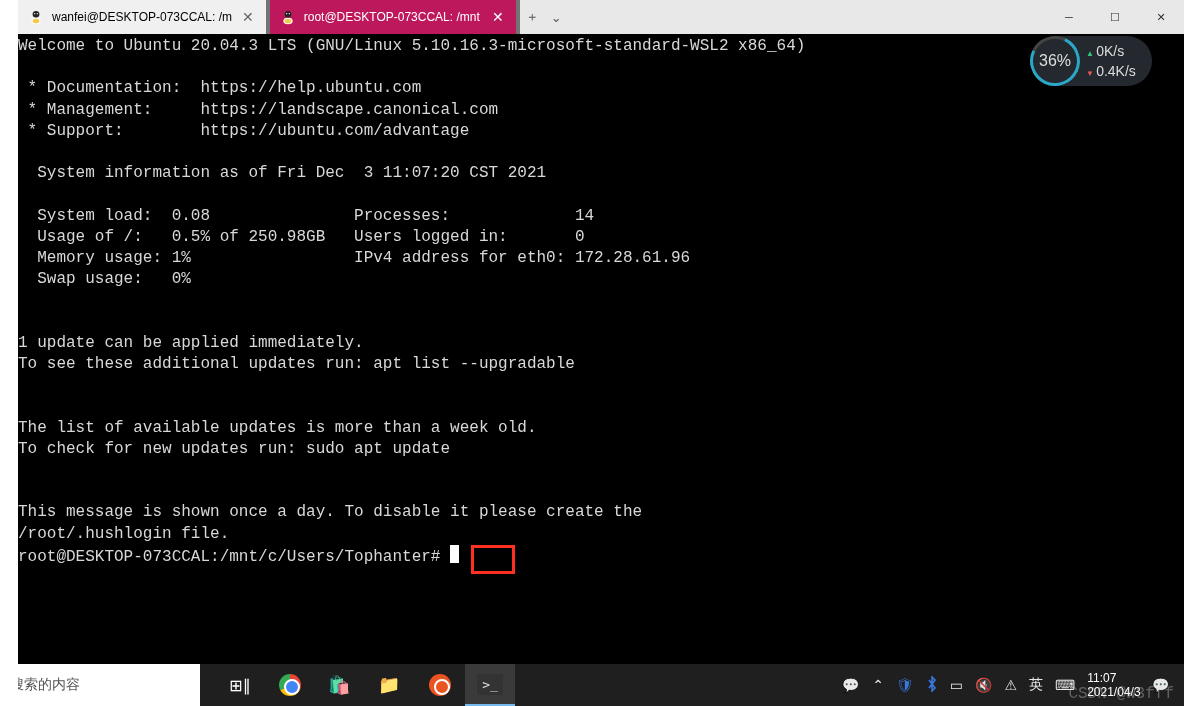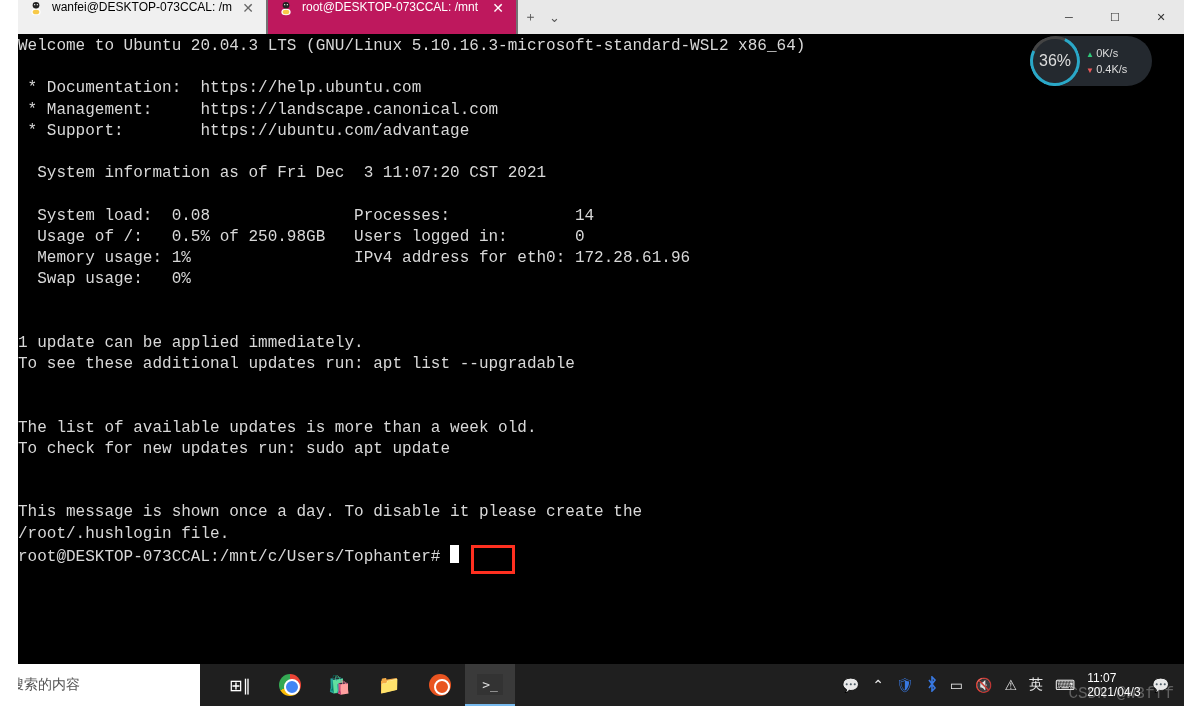--- a/index.html
+++ b/index.html
@@ -28,25 +28,26 @@
       position: absolute;
       left: 18px; top: 0;
       width: 1166px;
       height: 34px;
       background: #e8e8e8;
       display: flex;
       align-items: stretch;
     }
     .tab {
       display: flex;
+      align-items: center;
       padding: 0 10px 0 10px;
       height: 34px;
       font-size: 12px;
       background: #f0f0f0;
-      border-right: 2px solid #737373;
+      border-right: 4px solid #737373;
       gap: 8px;
       min-width: 250px;
       cursor: pointer;
     }
     .tab.active { background: #be185d; color: #fff; }
     .tab .tux-icon { width: 16px; height: 16px; }
     .tab .tab-close { 
       margin-left: auto; 
       font-size: 14px;
       color: #666;
@@ -126,21 +127,21 @@
       border-top-color: #444;
       display: flex;
       align-items: center;
       justify-content: center;
       font-size: 16px;
       font-weight: 500;
       margin-right: 6px;
       transform: rotate(-20deg);
     }
     .net-circle span { transform: rotate(20deg); }
-    .net-rates { display: flex; flex-direction: column; gap: 4px; font-size: 11px; justify-content: flex-end;}
+    .net-rates { display: flex; flex-direction: column; gap: 4px; font-size: 14px; justify-content: flex-end;}
     .net-rates .up::before { content: "▲ "; color: #2fc97a; font-size: 8px;}
     .net-rates .down::before { content: "▼ "; color: #e85858; font-size: 8px;}
     .taskbar {
       position: absolute;
       left: 0; bottom: 0;
       width: 1184px;
       height: 42px;
       background: #1f1f1f;
       display: flex;
       align-items: center;

